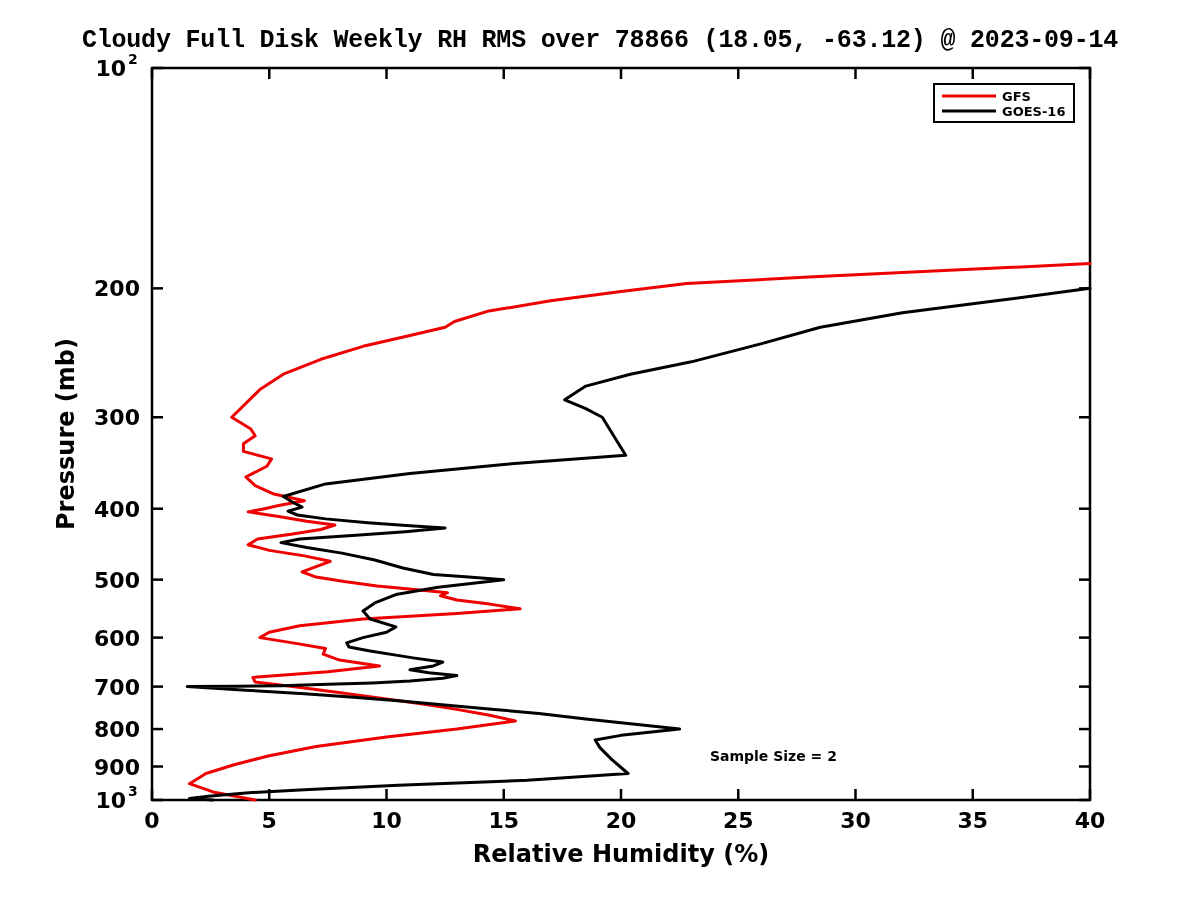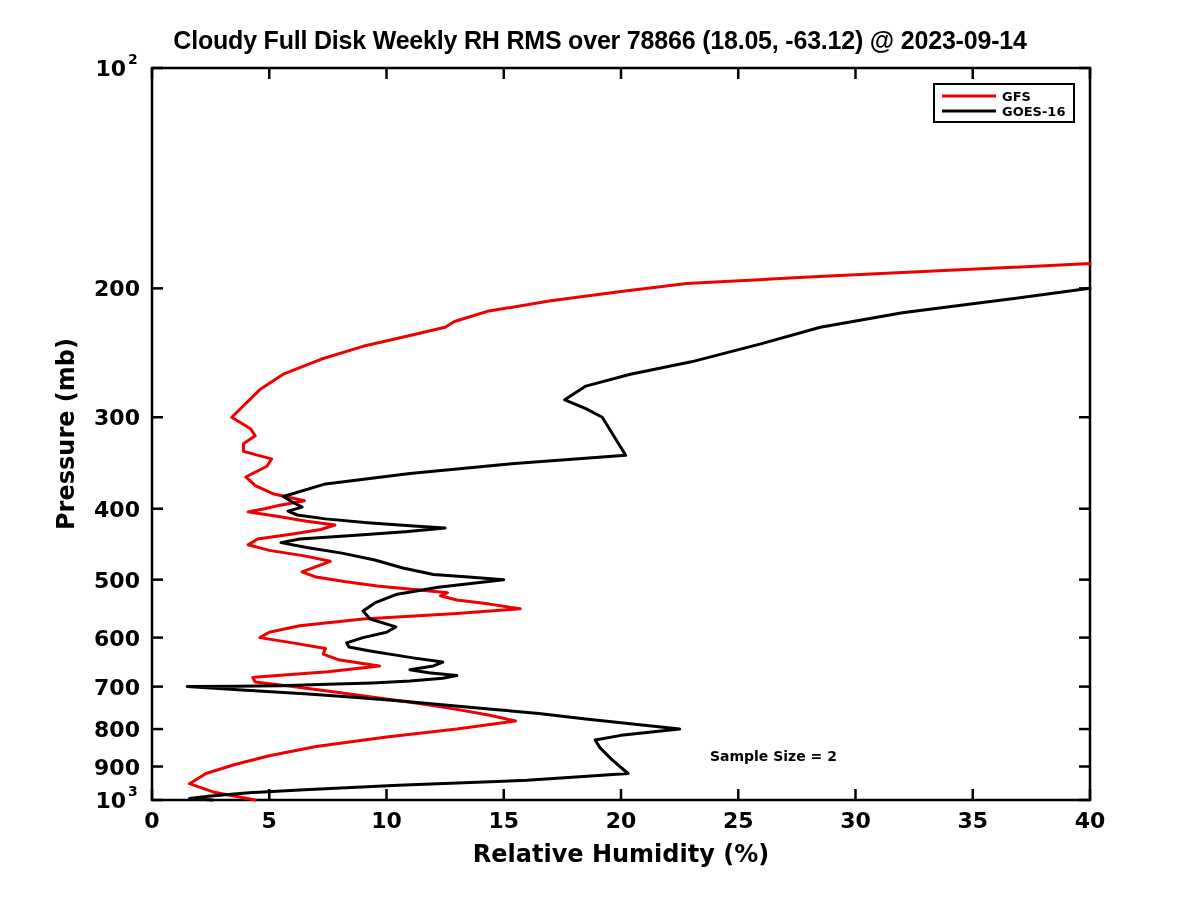--- a/index.html
+++ b/index.html
@@ -19,21 +19,21 @@
     position: absolute;
     left: 0;
     top: 26px;
     width: 1200px;
     text-align: center;
     font-size: 25px;
     font-weight: bold;
     color: #000000;
     letter-spacing: -0.2px;
     white-space: nowrap;
-    font-family: Liberation Sans, sans-serif;
+    font-family: Liberation Mono, monospace;
   }
   #plot-svg {
     position: absolute;
     left: 0;
     top: 0;
   }
   .axis-label {
     font-size: 24px;
     font-weight: bold;
     fill: #000000;

